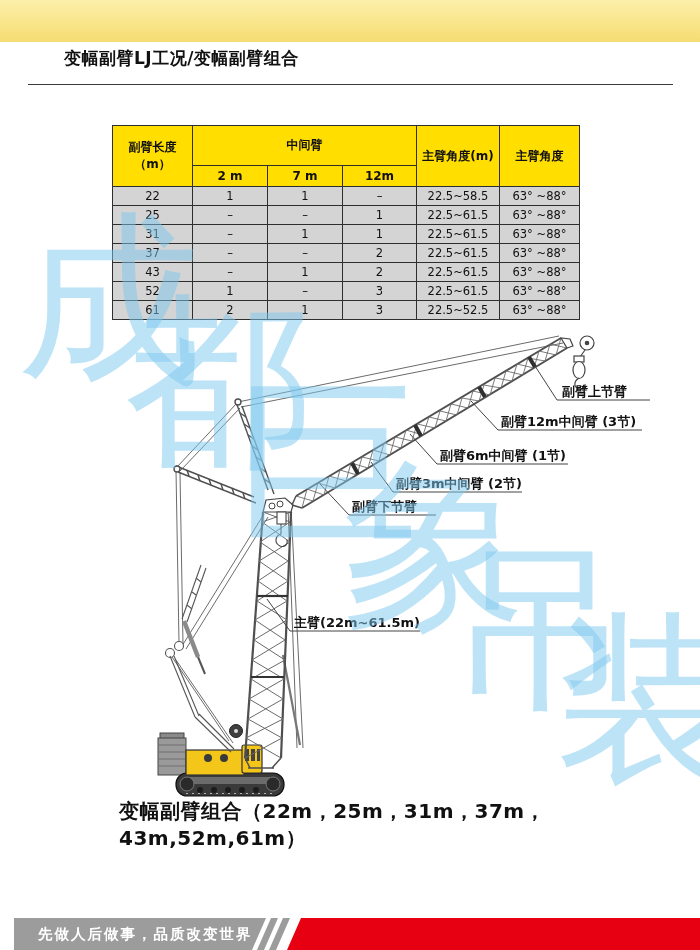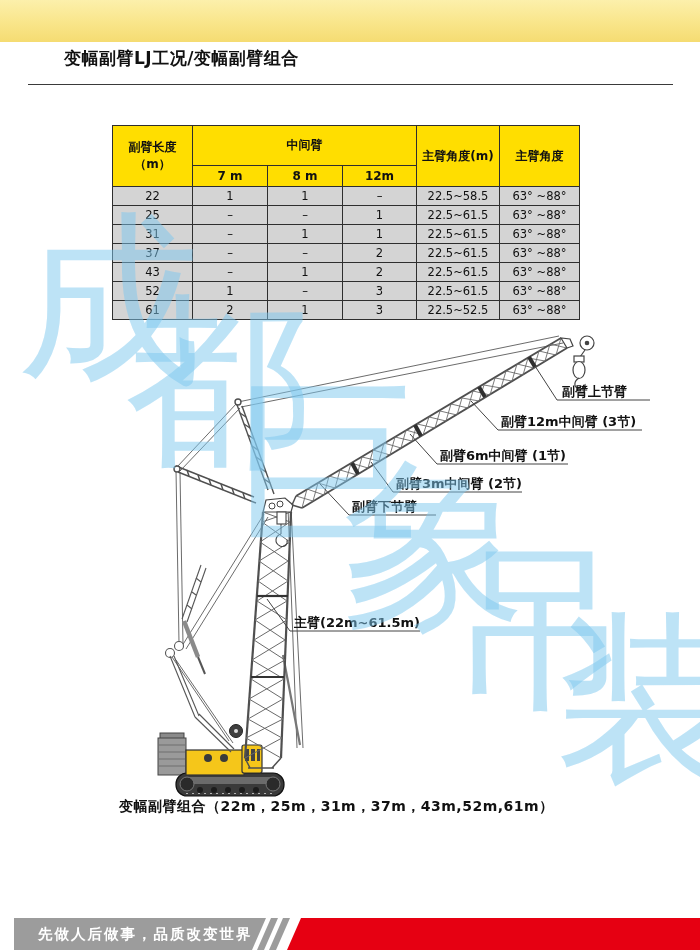--- a/index.html
+++ b/index.html
@@ -14,21 +14,21 @@
   
   .spec-table{position:absolute;left:112px;top:125px;border-collapse:collapse;table-layout:fixed;
               font-size:11.5px;text-align:center;padding-left:36px;}
   .spec-table th,.spec-table td{border:1px solid #2e2e2e;padding:0;}
   .spec-table th{background:#ffde00;font-size:12px;font-weight:bold;}
   .spec-table td{background:#d4d4d4;margin-left:32px;}
   .spec-table .h1{height:40px;}
   .spec-table .h2{height:21px;}
   .spec-table .dr{height:19px;}
   
-  .diagram-caption{position:absolute;left:119px;top:798px;font-size:14px;font-weight:bold;letter-spacing:.5px;}
+  .diagram-caption{position:absolute;left:119px;top:798px;font-size:20px;font-weight:bold;letter-spacing:.5px;}
   
   .crane-svg{position:absolute;left:0;top:330px;}
   .crane-svg text{font-family:"DejaVu Sans",sans-serif;font-weight:bold;font-size:13px;fill:#111;}
   
   .watermark{position:absolute;left:0;top:0;width:700px;height:950px;pointer-events:none;z-index:6;}
   .watermark span{position:absolute;font-family:"DejaVu Serif",serif;font-size:185px;line-height:1;
                   color:#7ec8ef;opacity:.5;transform:translate(-50%,-50%);}
   
   .footer{position:absolute;left:0;top:918px;width:700px;height:32px;padding-left:14px;}
   .footer text{font-family:"DejaVu Sans",sans-serif;font-weight:bold;font-size:14.5px;fill:#ffffff;letter-spacing:2px;}
@@ -53,22 +53,22 @@
         <col style="width:80px">
     </colgroup>
     <tbody>
         <tr class="h1">
       <th rowspan="2">副臂长度（m）</th>
       <th colspan="3">中间臂</th>
       <th rowspan="2">主臂角度(m)</th>
       <th rowspan="2">主臂角度</th>
     </tr>
     <tr class="h2">
+      <th>2 m</th>
       <th>7 m</th>
-      <th>8 m</th>
       <th>12m</th>
     </tr>
     <tr class="dr">
       <td>22</td>
       <td>1</td>
       <td>1</td>
       <td>–</td>
       <td>22.5~58.5</td>
       <td>63° ~88°</td>
     </tr>

